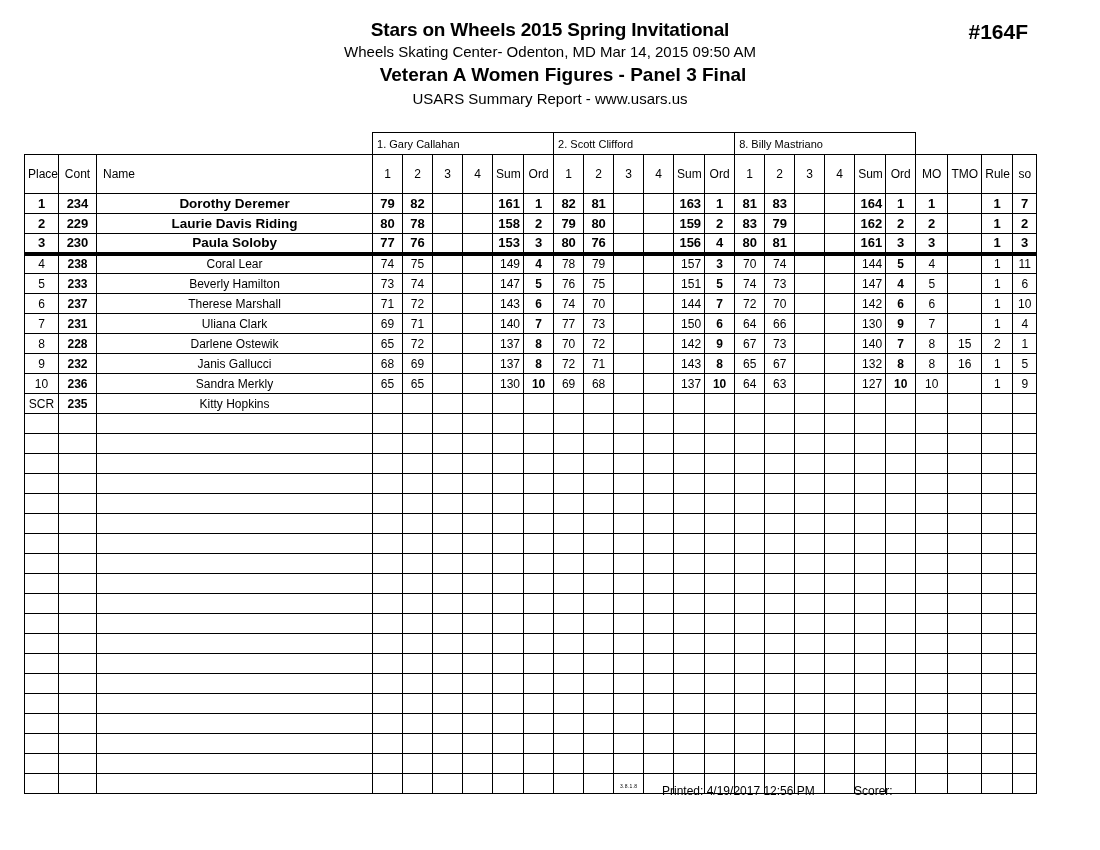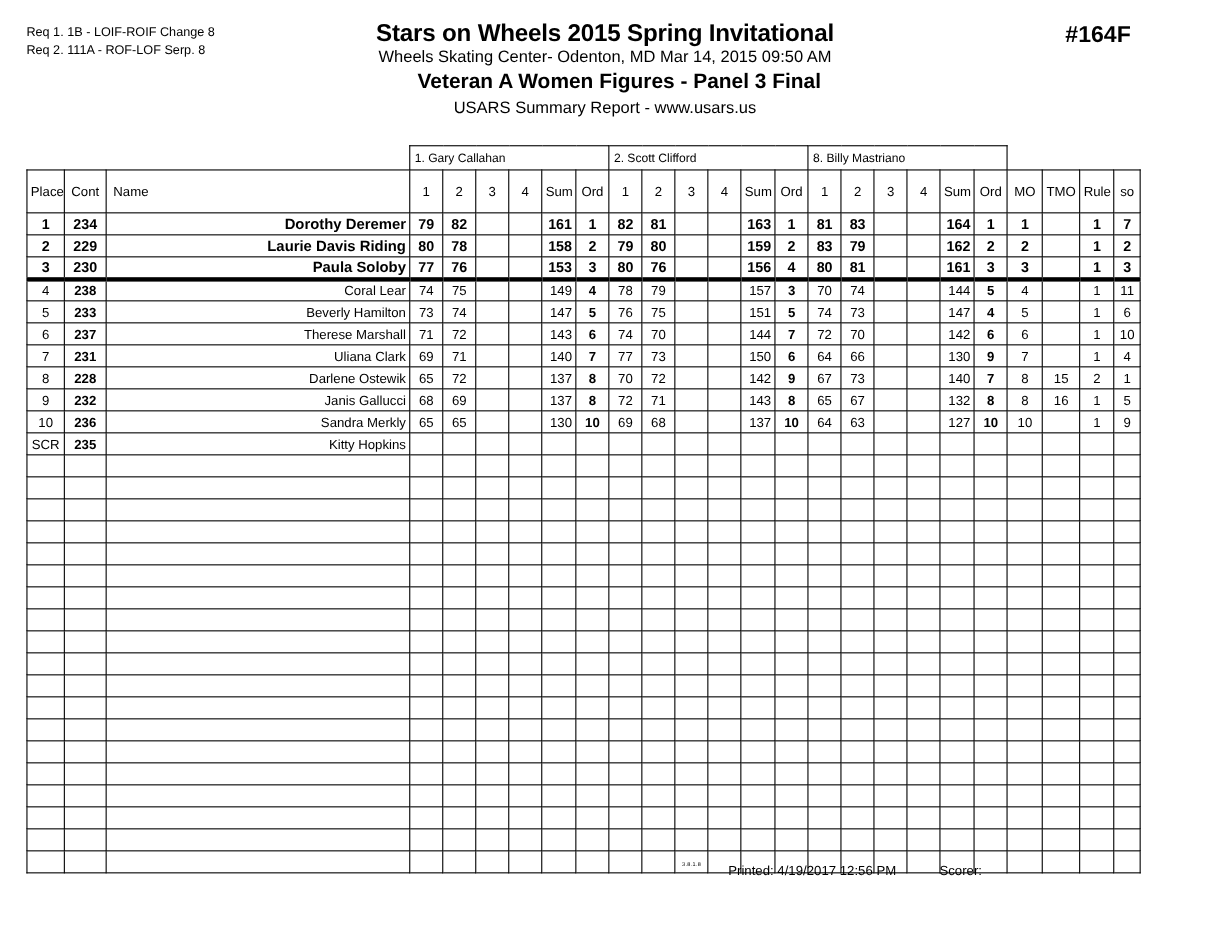--- a/index.html
+++ b/index.html
@@ -30,21 +30,21 @@
     white-space: nowrap;
   }
   #title-block {
     position: absolute;
     left: 0;
     right: 0;
     top: 18px;
     text-align: center;
   }
   .title-1 {
-    font-size: 22px;
+    font-size: 19px;
     font-weight: bold;
     line-height: 23px;
     letter-spacing: -0.2px;
   }
   .title-2 {
     font-size: 15px;
     font-weight: normal;
     line-height: 21px;
   }
   .title-3 {
@@ -105,21 +105,21 @@
   
   tr.col-head td {
     text-align: center;
     font-size: 12px;
     height: 39px;
   }
   tr.col-head td.hl { text-align: left; padding-left: 6px; }
 
   
   td.num     { text-align: center; }
-  td.name    { text-align: right; padding-left: 6px; }
+  td.name    { text-align: center; padding-left: 6px; }
   td.place   { text-align: center; }
   td.cont    { text-align: center; font-weight: bold; }
   td.sum     { text-align: right; padding-right: 5px; }
   td.ord     { text-align: center; font-weight: bold; }
 
   
   tr.medal td { font-weight: bold; font-size: 13px; }
   tr.medal td.name { font-size: 13.5px; }
 
   
@@ -156,24 +156,20 @@
     left: 830px;
     top: 2px;
     white-space: nowrap;
   }
 </style>
 </head>
 <body>
 
 <div id="header">
 
-  <div id="req-block">
-    <div>Req  1.  1B - LOIF-ROIF Change 8</div>
-    <div>Req  2.  111A - ROF-LOF Serp. 8</div>
-  </div>
 
   <div id="title-block">
     <div class="title-1">Stars on Wheels 2015 Spring Invitational</div>
     <div class="title-2">Wheels Skating Center- Odenton, MD  Mar 14, 2015  09:50 AM</div>
     <div class="title-3">Veteran A Women Figures - Panel 3 Final</div>
     <div class="title-4">USARS Summary Report - www.usars.us</div>
   </div>
 
   <div id="event-number">#164F</div>
 </div>

